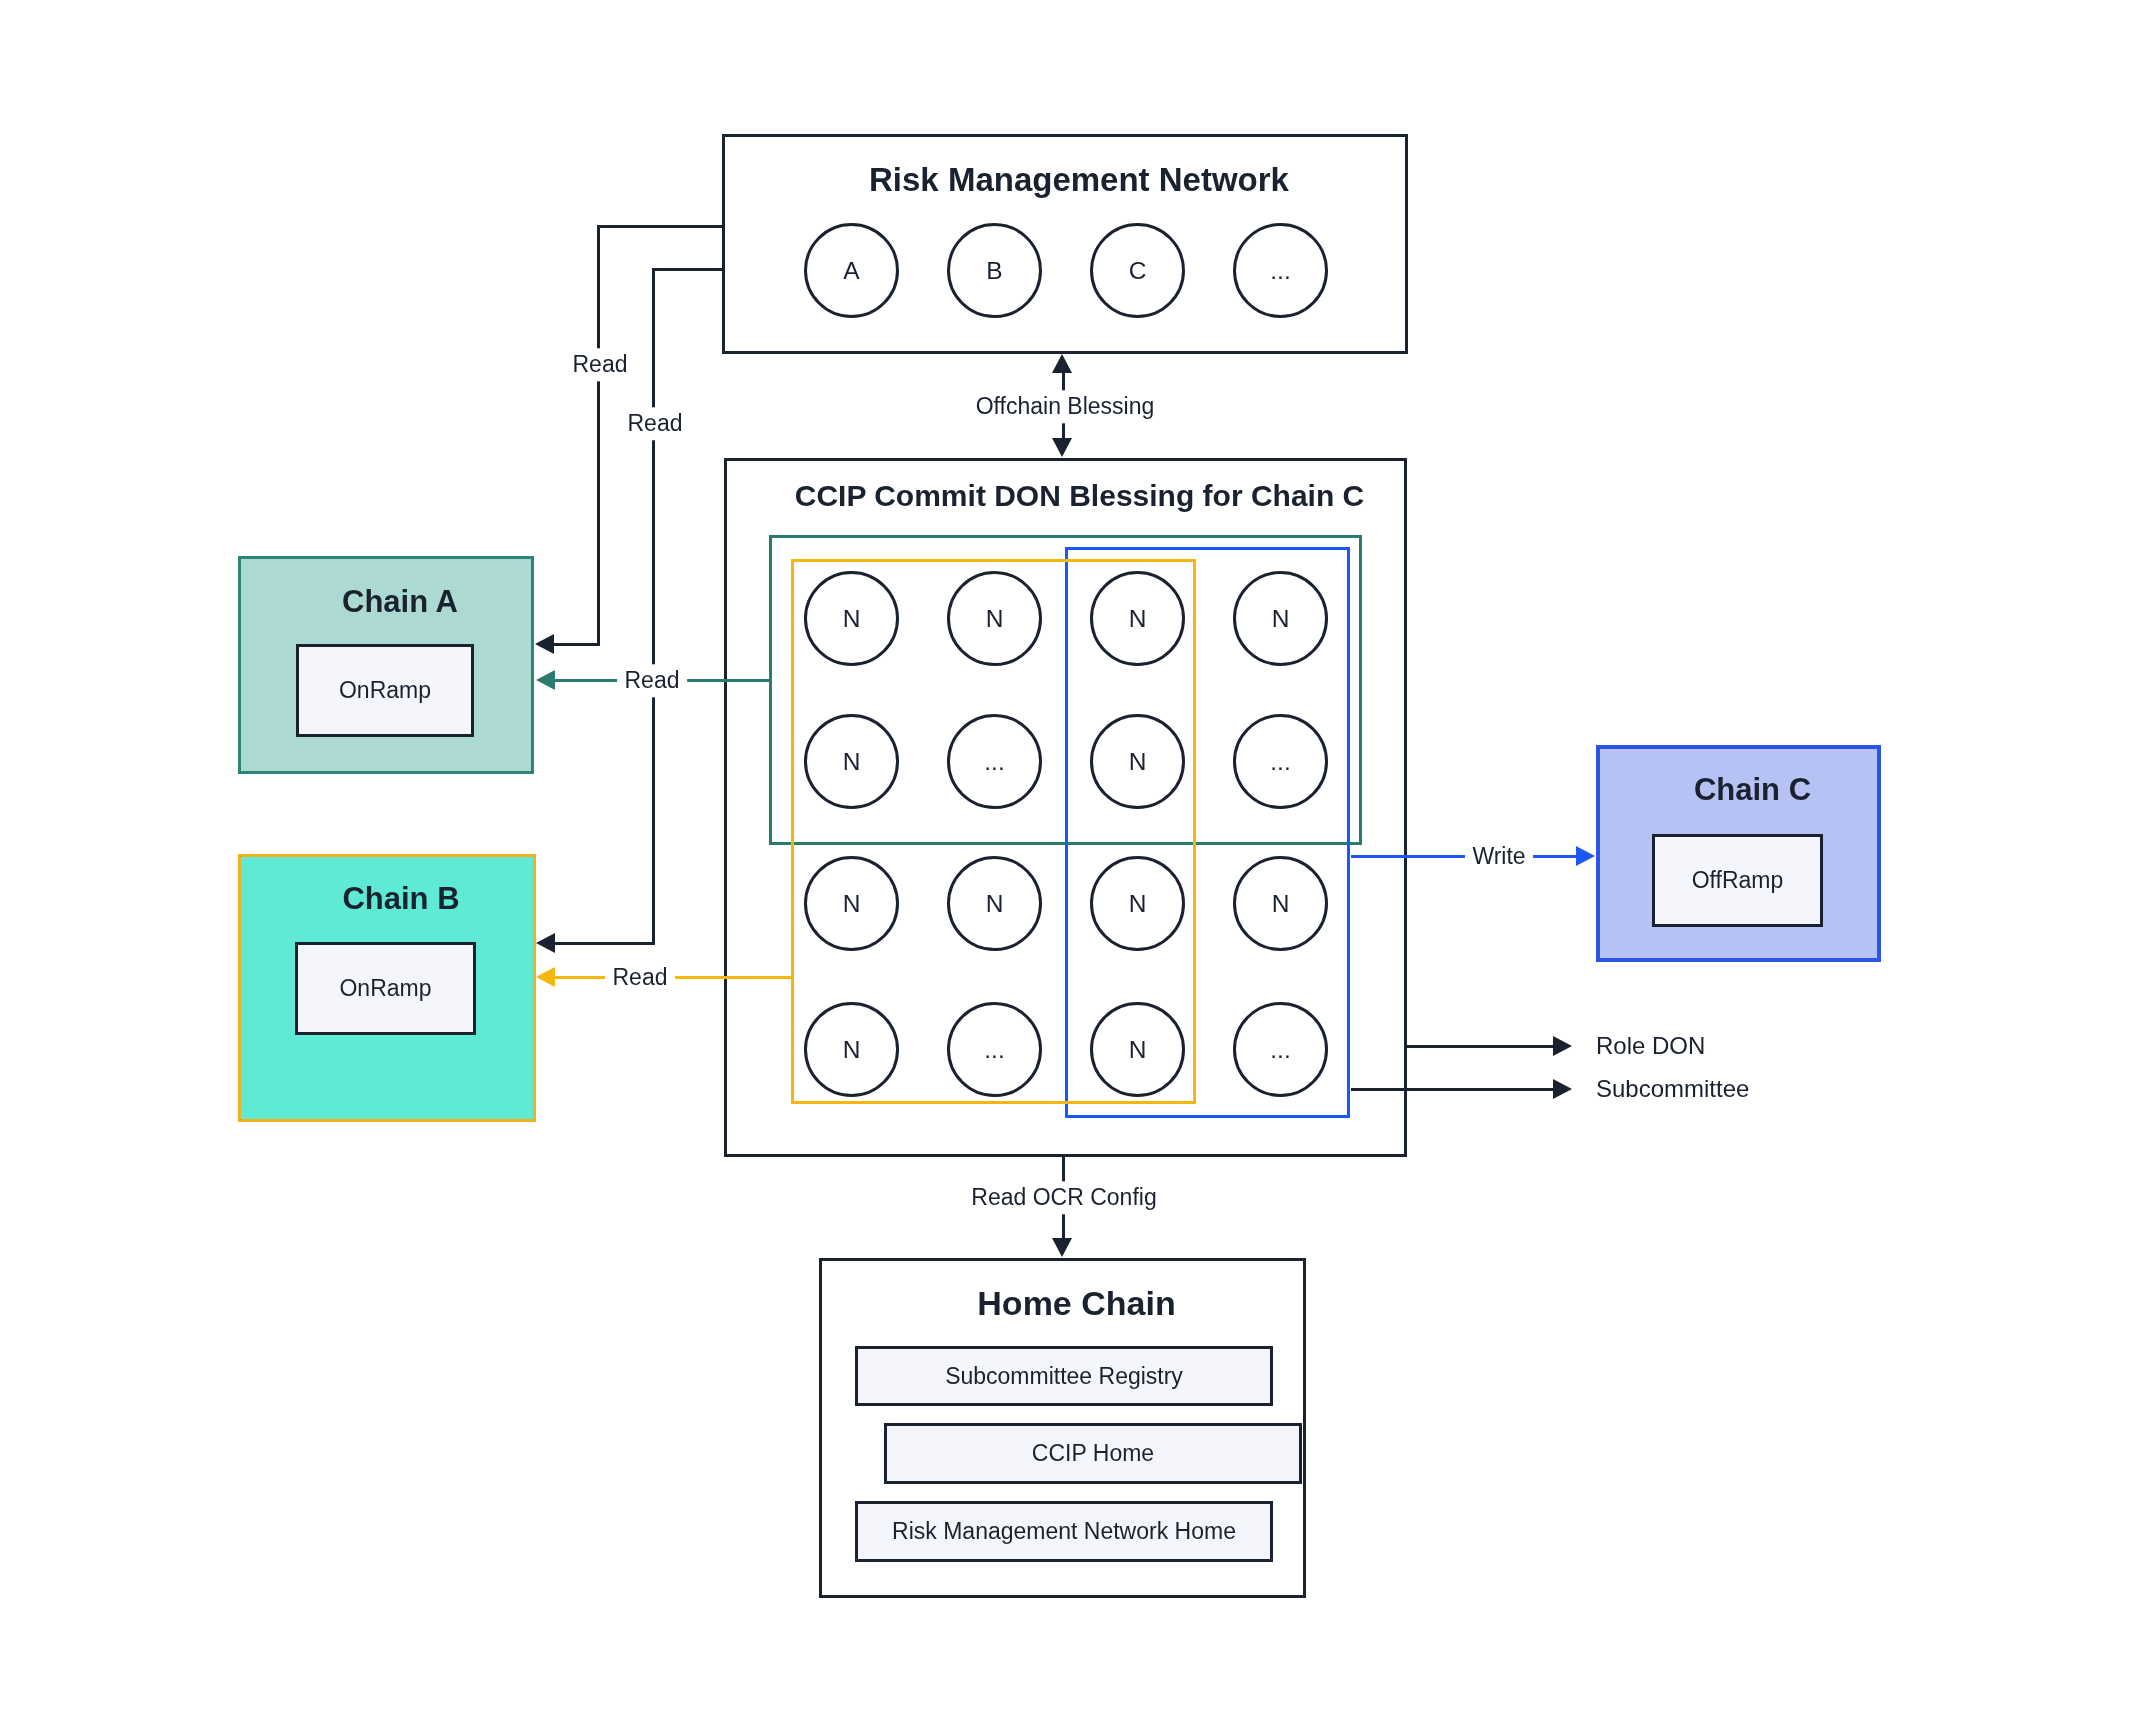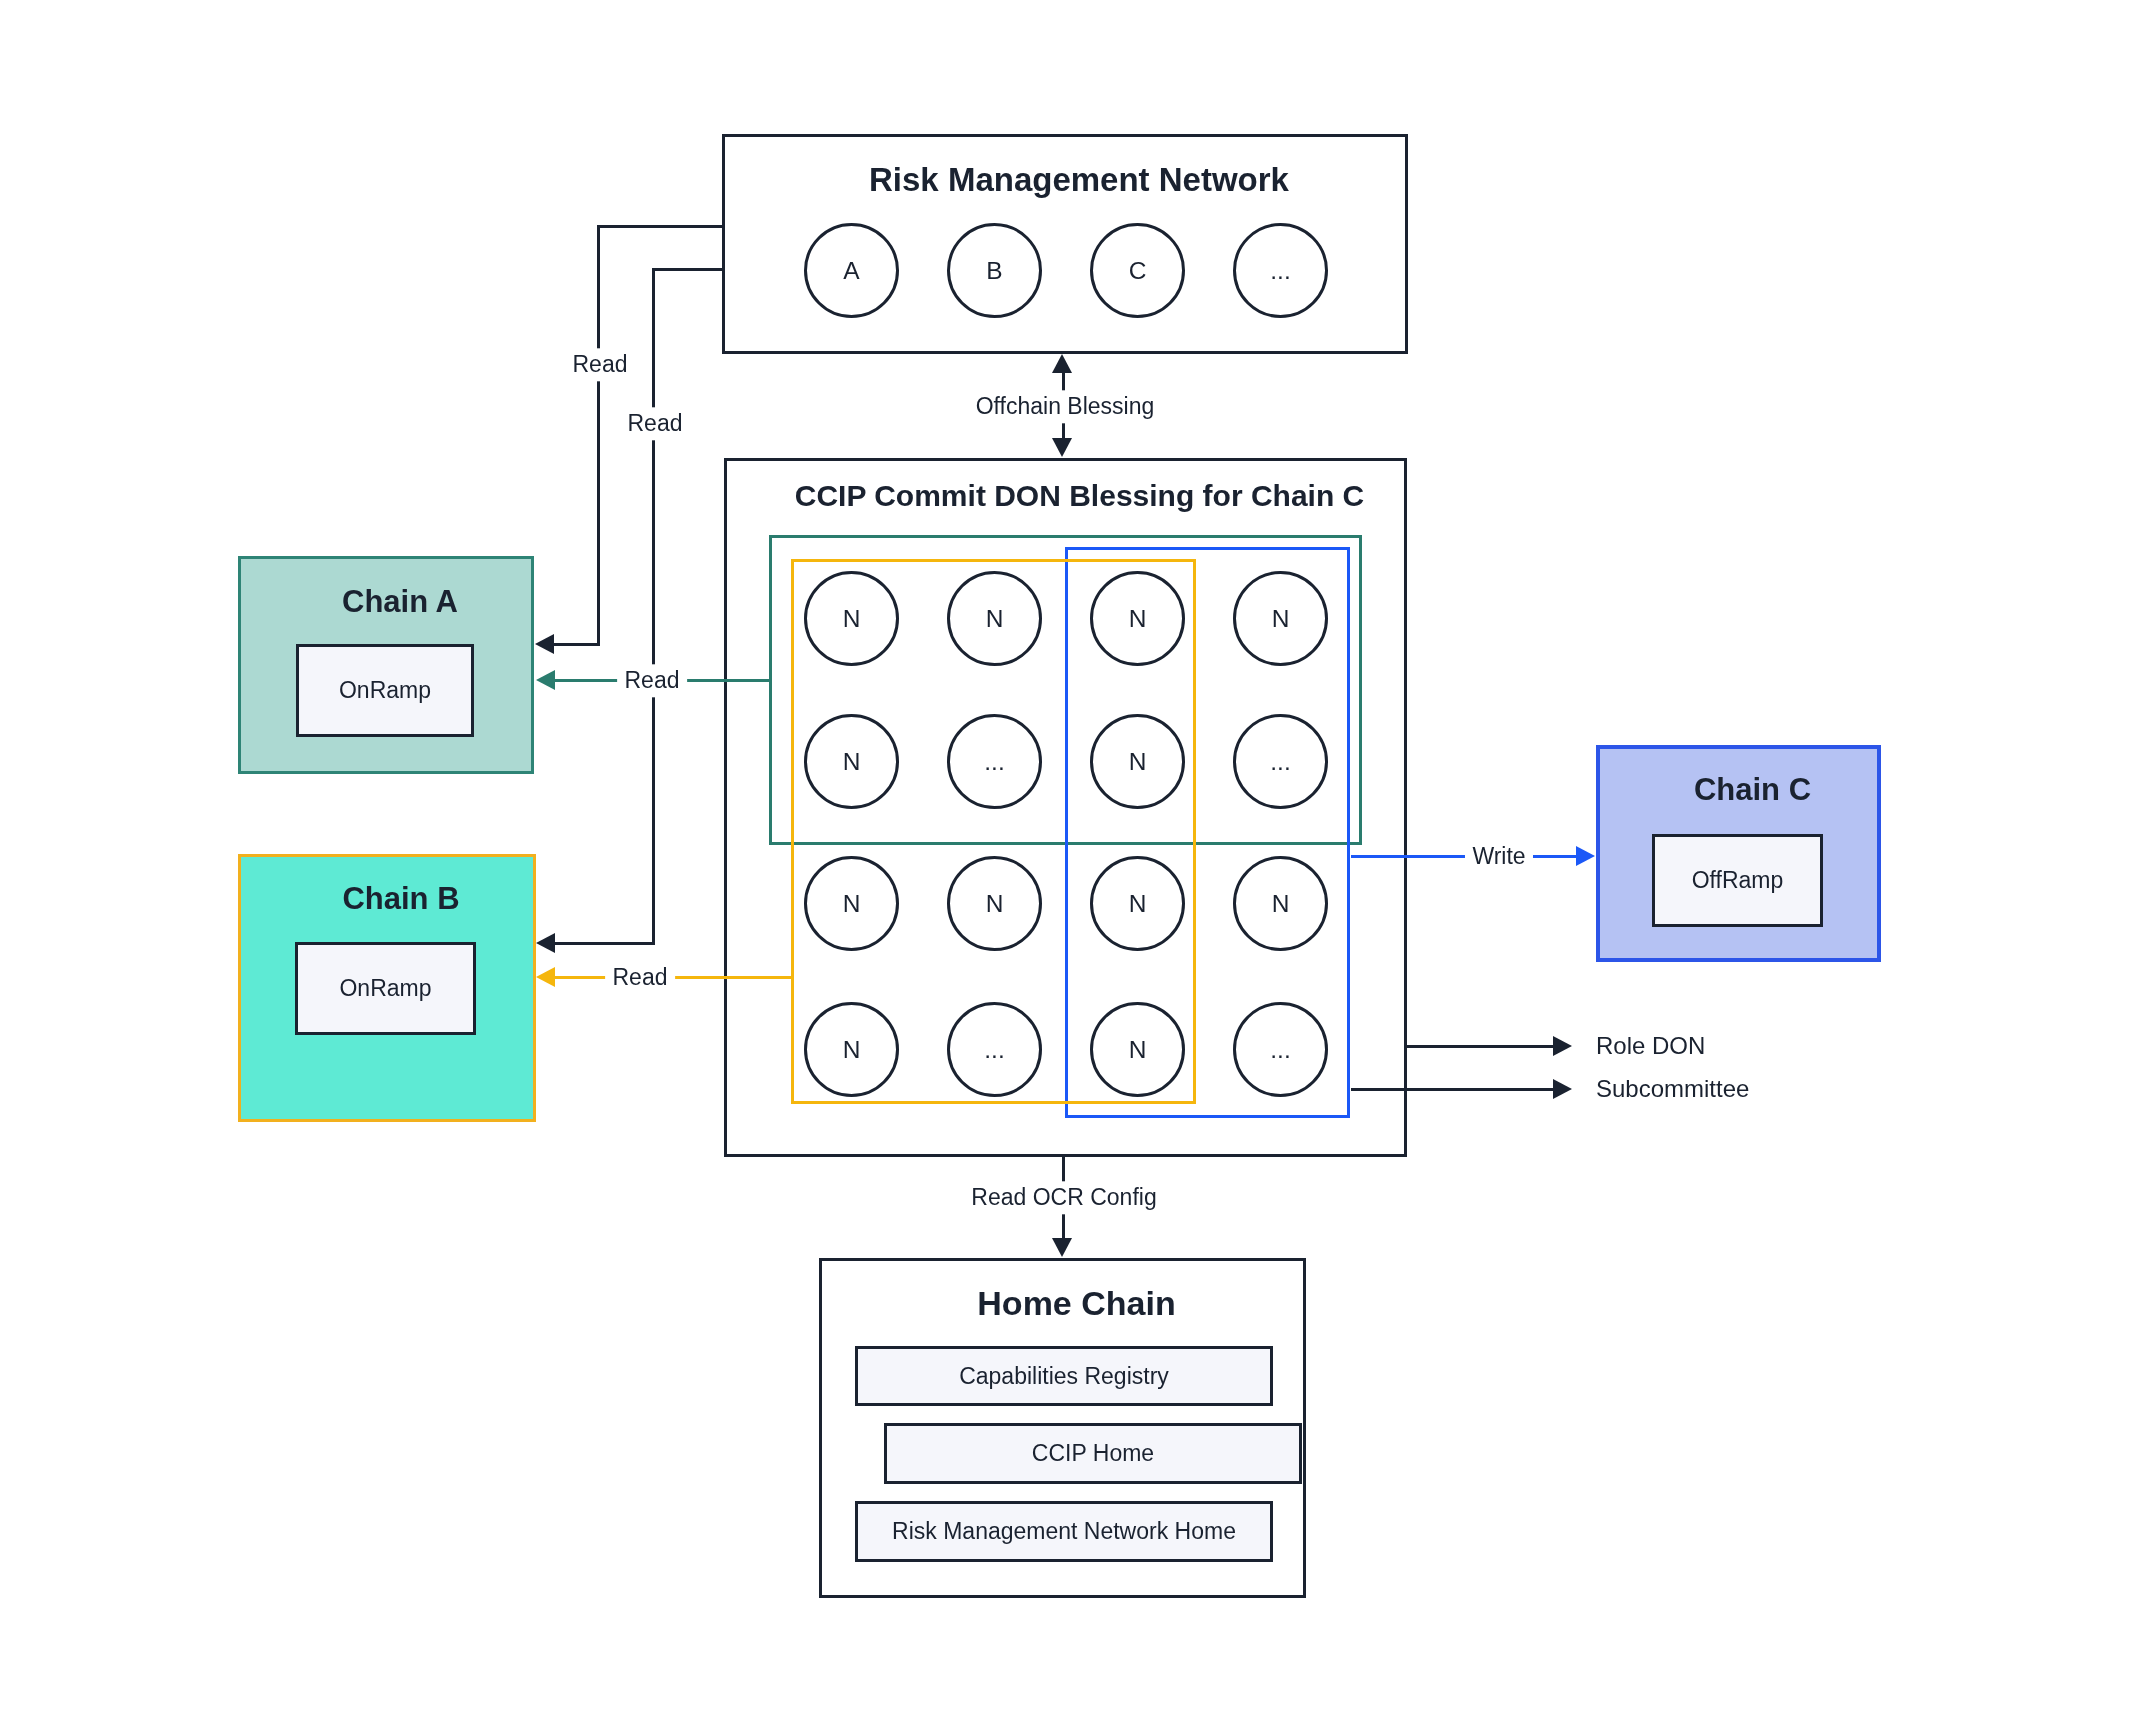--- a/index.html
+++ b/index.html
@@ -98,21 +98,21 @@
   <div class="box" style="left:1596px;top:745px;width:285px;height:217px;background:#B5C2F3;border:4.5px solid #2C55E8;">
     <div class="title" style="top:25px;font-size:31px;">Chain C</div>
     <div class="contract" style="left:52px;top:85px;width:171px;height:93px;border-width:3.7px;">
       <span>OffRamp</span>
     </div>
   </div>
 
   <div class="box" style="left:819px;top:1258px;width:487px;height:340px;">
     <div class="title" style="top:25px;font-size:34px;">Home Chain</div>
     <div class="contract" style="left:33px;top:85px;width:418px;height:60px;">
-      <span>Capabilities Registry</span>
+      <span>Subcommittee Registry</span>
     </div>
     <div class="contract" style="left:33px;top:162px;width:418px;height:61px;margin-left:29px;">
       <span>CCIP Home</span>
     </div>
     <div class="contract" style="left:33px;top:240px;width:418px;height:61px;">
       <span>Risk Management Network Home</span>
     </div>
   </div>
 
   <div class="ln" style="left:597px;top:225px;width:126px;height:3px;"></div>

